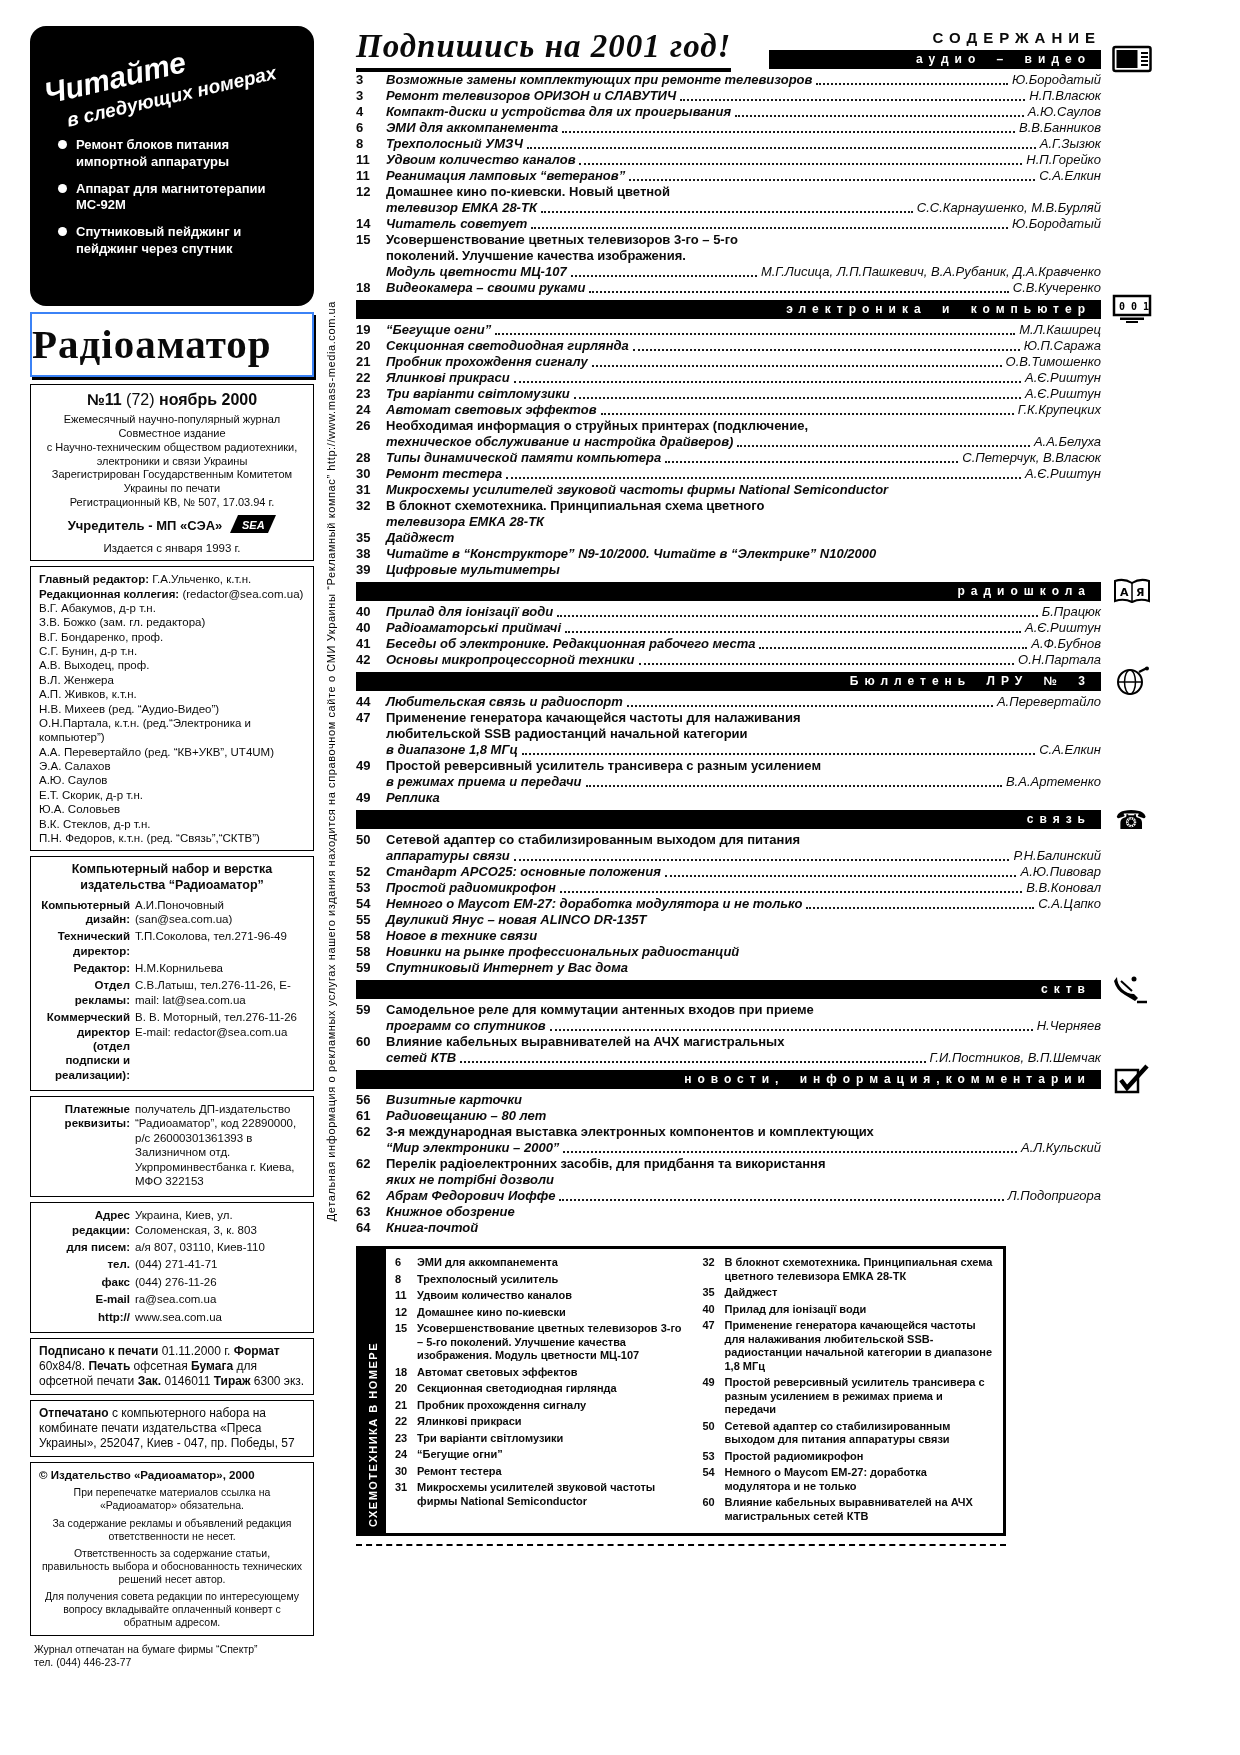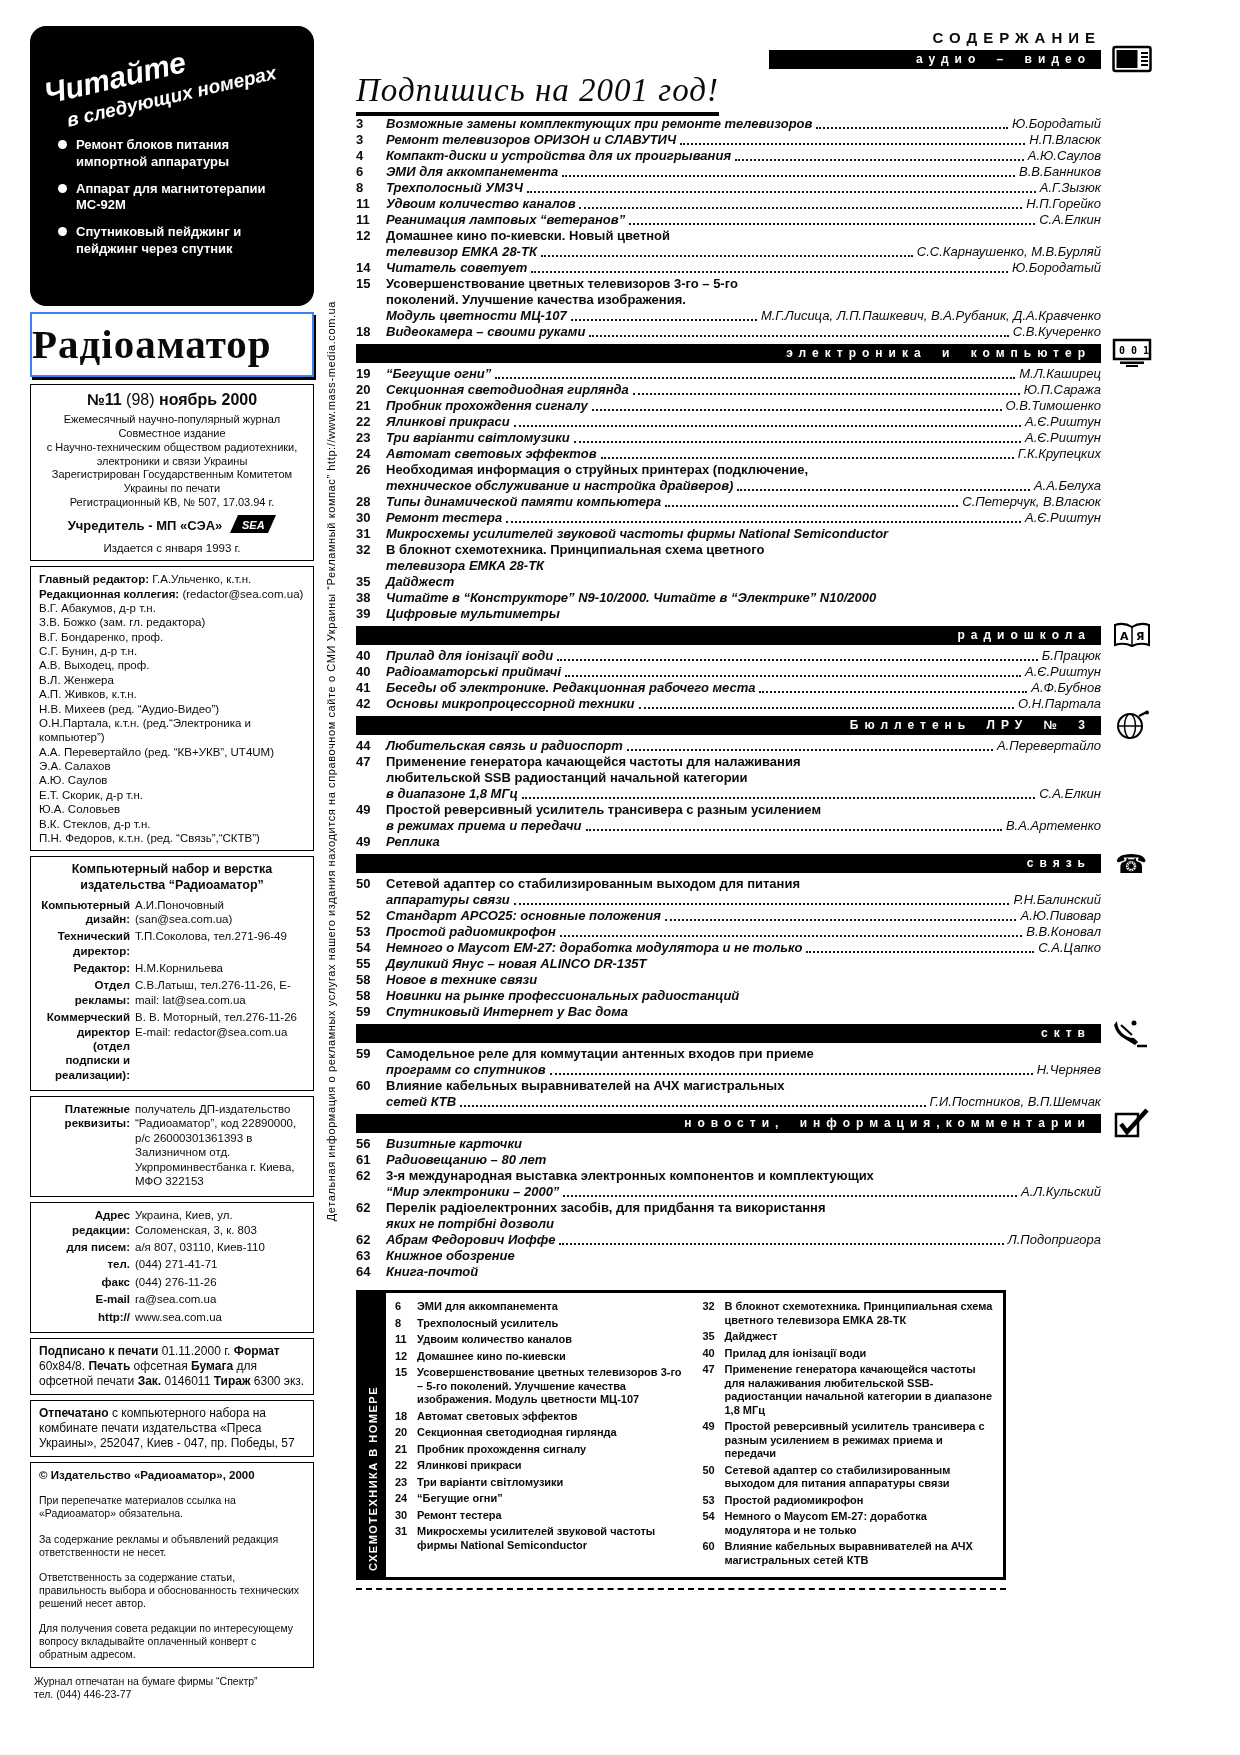--- a/index.html
+++ b/index.html
@@ -26,40 +26,40 @@
   .issue-box { text-align:center; }
   .issue-number { font-size:16px; margin-bottom:3px; }
   .issue-line { font-size:11px; }
   .founder-row { display:flex; justify-content:center; align-items:center; gap:8px; font-weight:bold; font-size:13px; margin-top:4px; }
   .since { font-size:11.5px; margin-top:3px; }
   .member { font-size:11.5px; }
   .prod-title { text-align:center; font-weight:bold; font-size:12.5px; margin-bottom:4px; }
   .p-row { display:flex; margin-bottom:3px; }
   .p-label { width:96px; flex:none; text-align:right; font-weight:bold; padding-right:5px; }
   .p-val { flex:1; min-width:0; }
-  .legal-line { font-size:10.5px; margin-top:12px; }
+  .legal-line { font-size:10.5px; margin-top:4px;text-align:center; }
   .copy-line { font-weight:bold; }
   .paper-note { font-size:10.5px; white-space:pre-line; padding:2px 4px; }
   .runs-par { font-size:12px; }
 
   
   .vstrip { width:26px; flex:none; margin-left:6px; position:relative; }
   .vstrip-text {
     position:absolute; top:275px; left:5px;
     writing-mode:vertical-rl; transform:rotate(180deg);
     font-size:11px; letter-spacing:0.6px; white-space:nowrap; color:#000;
   }
 
   
   .main { width:745px; flex:none; margin-left:10px; position:relative; font-size:13px; line-height:16px; }
   .toc-head { display:flex; justify-content:space-between; align-items:flex-start; }
   .toc-title {
-    font-family:"Liberation Serif", serif; font-style:italic; font-weight:normal;
+    font-family:"Liberation Serif", serif; font-style:italic; font-weight:bold;
     font-size:33px; line-height:40px; border-bottom:4px solid #000; padding-bottom:2px;
-    letter-spacing:1px; align-self:flex-end;margin-top:44px;
+    letter-spacing:1px; align-self:flex-end;
   }
   .toc-head-right { width:332px; position:relative; padding-top:4px; }
   .contents-label { font-weight:bold; font-size:15px; letter-spacing:6px; text-align:right; white-space:nowrap; margin-bottom:4px; }
   .sec-bar {
     background:#000; color:#fff; font-weight:bold; font-size:12px; line-height:15px;
     letter-spacing:0.5em; word-spacing:0.5em; text-align:right; padding:2px 10px 2px 4px;
     margin:4px 0 3px; position:relative; white-space:nowrap;
   }
   .sec-icon { position:absolute; right:-54px; top:-6px; width:46px; text-align:center; }
   .toc-row { display:flex; }
@@ -111,21 +111,21 @@
             <span class="t-text">Спутниковый пейджинг и пейджинг через спутник</span>
           </div>
         </div>
     </div>
 
     <div class="logo-box">
       <div class="logo">Радіоаматор</div>
     </div>
 
     <div class="box issue-box">
-      <div class="issue-number" id="issue-number"><span class="b">№11 </span><span>(98) </span><span class="b">ноябрь 2000</span></div>
+      <div class="issue-number" id="issue-number"><span class="b">№11 </span><span>(72) </span><span class="b">ноябрь 2000</span></div>
       <div id="issue-lines">
           <div class="issue-line">Ежемесячный научно-популярный журнал</div>
           <div class="issue-line">Совместное издание</div>
           <div class="issue-line">с Научно-техническим обществом радиотехники,</div>
           <div class="issue-line">электроники и связи Украины</div>
           <div class="issue-line">Зарегистрирован Государственным Комитетом</div>
           <div class="issue-line">Украины по печати</div>
           <div class="issue-line">Регистрационный КВ, № 507, 17.03.94 г.</div>
         </div>
       <div class="founder-row">

